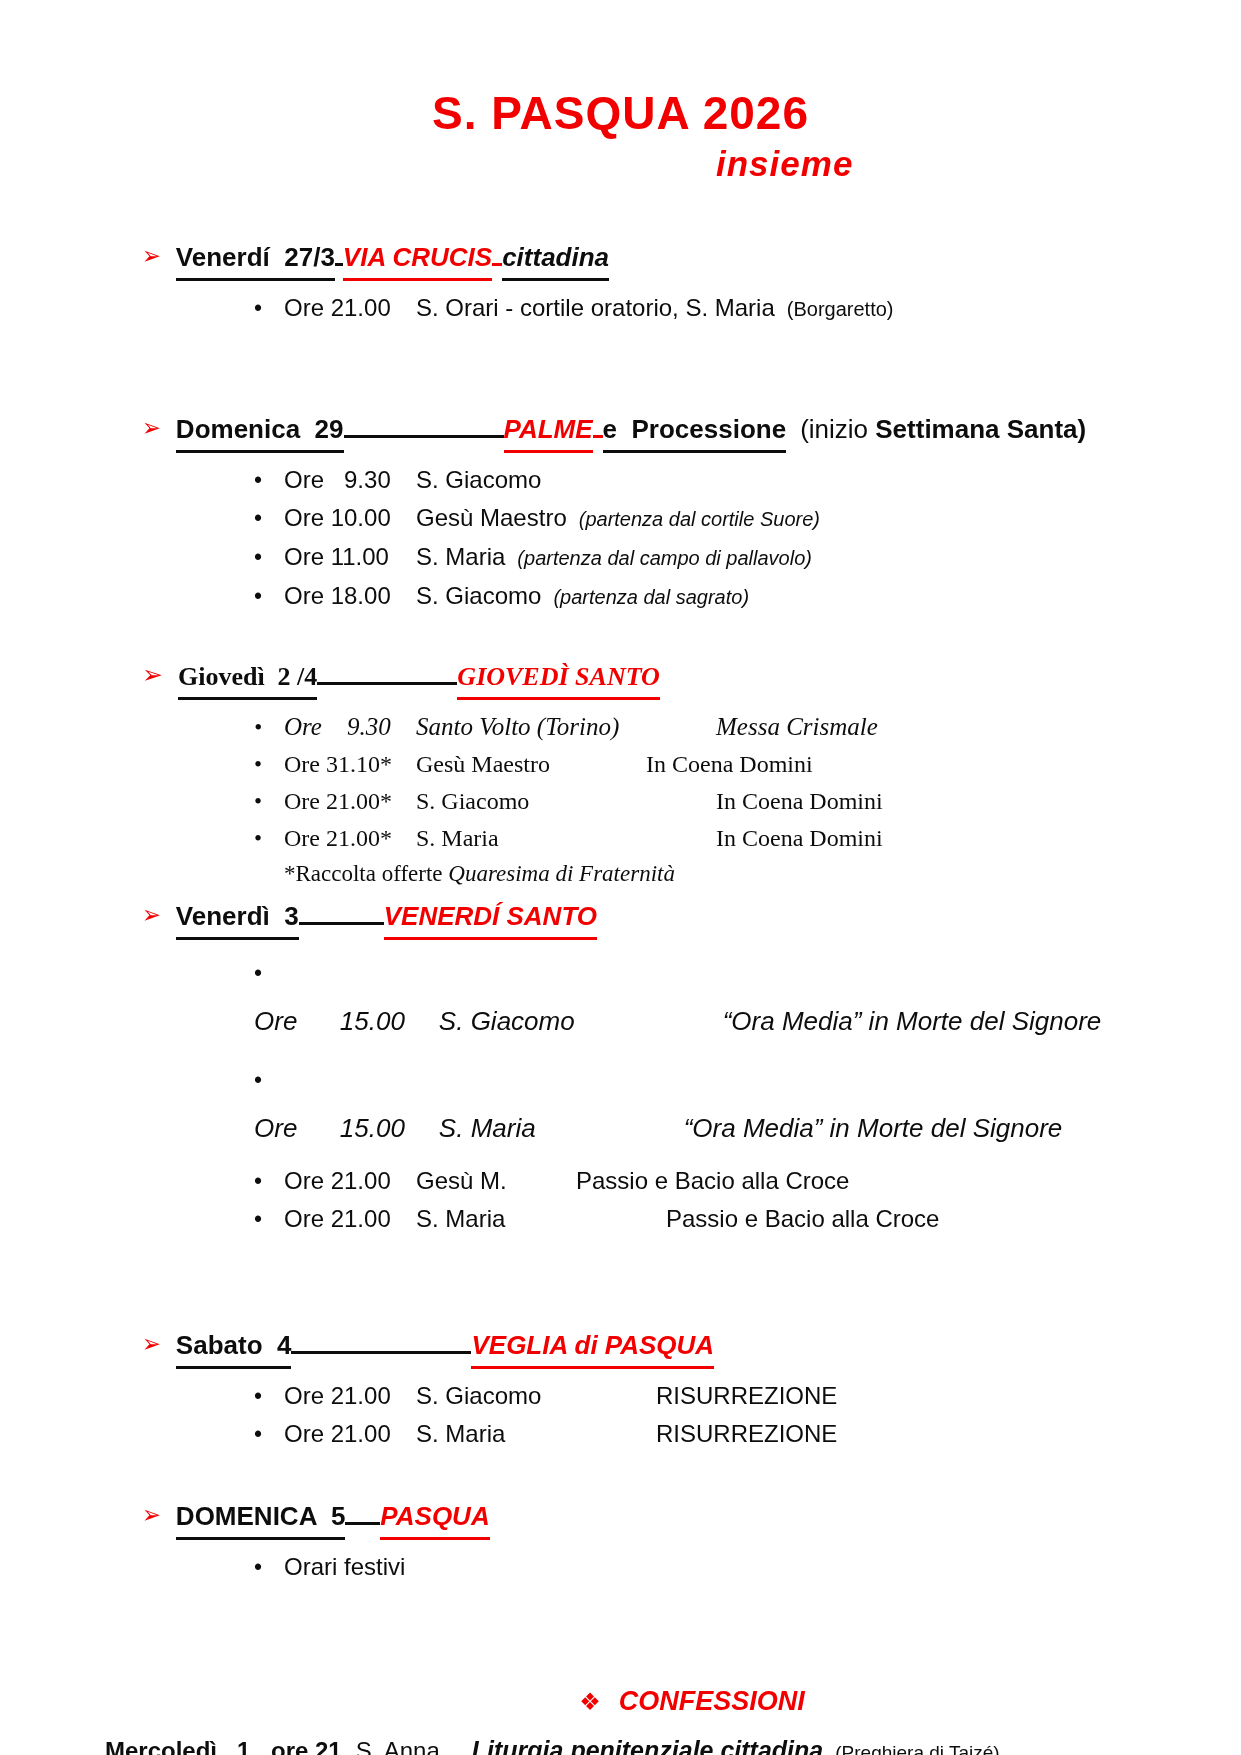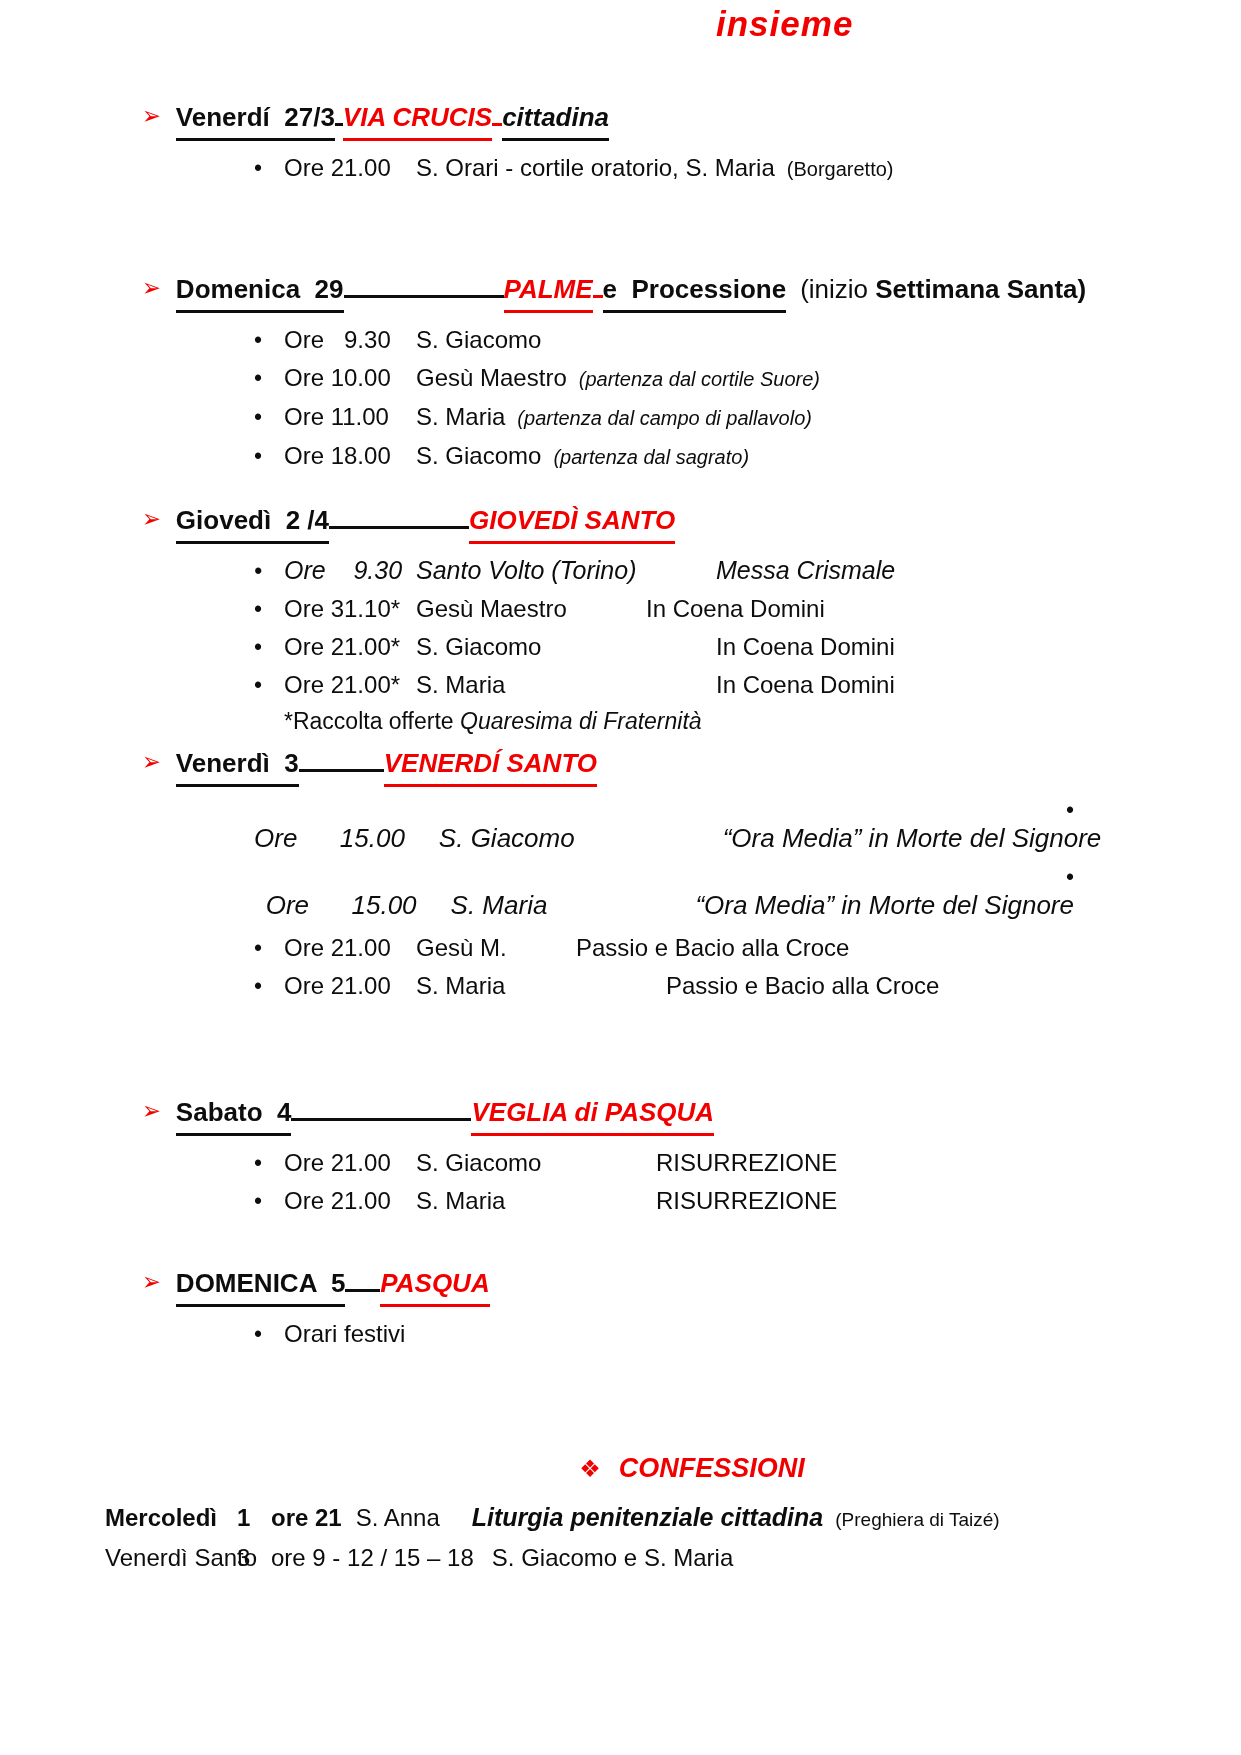--- a/index.html
+++ b/index.html
@@ -24,21 +24,21 @@
   .subtitle {
     margin-top: 4px; padding-left: 716px;
     font-size: 35px; font-weight: 700; font-style: italic; color: #f20000;
     letter-spacing: 1px;
   }
 
   
   .section { margin-left: 142px; }
   .mt-s1 { margin-top: 58px; }
   .mt-s2 { margin-top: 86px; }
-  .mt-s3 { margin-top: 29px; }
+  .mt-s3 { margin-top: 46px; font-family: Liberation Serif, serif; }
   .mt-s4 { margin-top: 10px; }
   .mt-s5 { margin-top: 92px; }
   .mt-s6 { margin-top: 48px; }
 
   .heading { font-size: 26px; font-weight: 700; font-stretch: condensed; white-space: nowrap; }
   .arrow {
     display: inline-block; color: #f20000; font-weight: 400;
     font-size: 25px; margin-right: 15px; transform: translateY(-2px);
   }
   .hpart {
@@ -61,21 +61,21 @@
   .w160 { width: 160px; } .w230 { width: 230px; } .w240 { width: 240px; }
   .w250 { width: 250px; } .w300 { width: 300px; }
   .n { font-size: 20px; margin-left: 12px; white-space: pre; }
   .n-it { font-style: italic; }
   .d { flex: none; white-space: pre; }
   .item.itrow { font-style: italic; font-stretch: normal; font-size: 25px; }
 
   
   .item.flow {
     display: block; max-width: 820px; font-style: italic; font-stretch: normal;
-    font-size: 26px; line-height: 28px; margin: 4px 0 10px 0; text-align: right;
+    font-size: 26px; line-height: 48px; margin: 4px 0 10px 0;
   }
   .flow .bullet { display: inline-block; width: 30px; font-style: normal; }
   .flow .t { display: inline; width: auto; margin-right: 34px; word-spacing: 14px; }
   .flow .pl { display: inline; }
   .flow .d { display: inline; margin-left: 148px; }
 
   .footnote { padding-left: 142px; font-size: 23px; line-height: 34px; font-stretch: condensed; }
   .footnote .fp { white-space: pre; }
 
   .link { text-decoration-thickness: 2px; text-underline-offset: 5px; }
@@ -94,20 +94,21 @@
   .c-place { margin-left: 14px; }
   .c-place.m18 { margin-left: 18px; }
   .c-title { margin-left: 32px; font-size: 25px; font-weight: 700; font-style: italic; font-stretch: normal; }
   .c-note { margin-left: 12px; font-size: 19px; }
 </style>
 </head>
 <body>
 
 <div class="page">
 
+  <div class="title">S. PASQUA  2026</div>
   <div class="subtitle">insieme</div>
 
   <div class="section mt-s1">
     <div class="heading">
       <span class="arrow">➢</span><span class="hpart">Venerdí  27/3</span><span class="hgap g8"></span><span class="hpart red it">VIA CRUCIS</span><span class="hgap g10 after-red"></span><span class="hpart it">cittadina</span>
     </div>
     <ul class="items">
       <li class="item">
         <span class="bullet">•</span>
         <span class="t">Ore 21.00</span>

